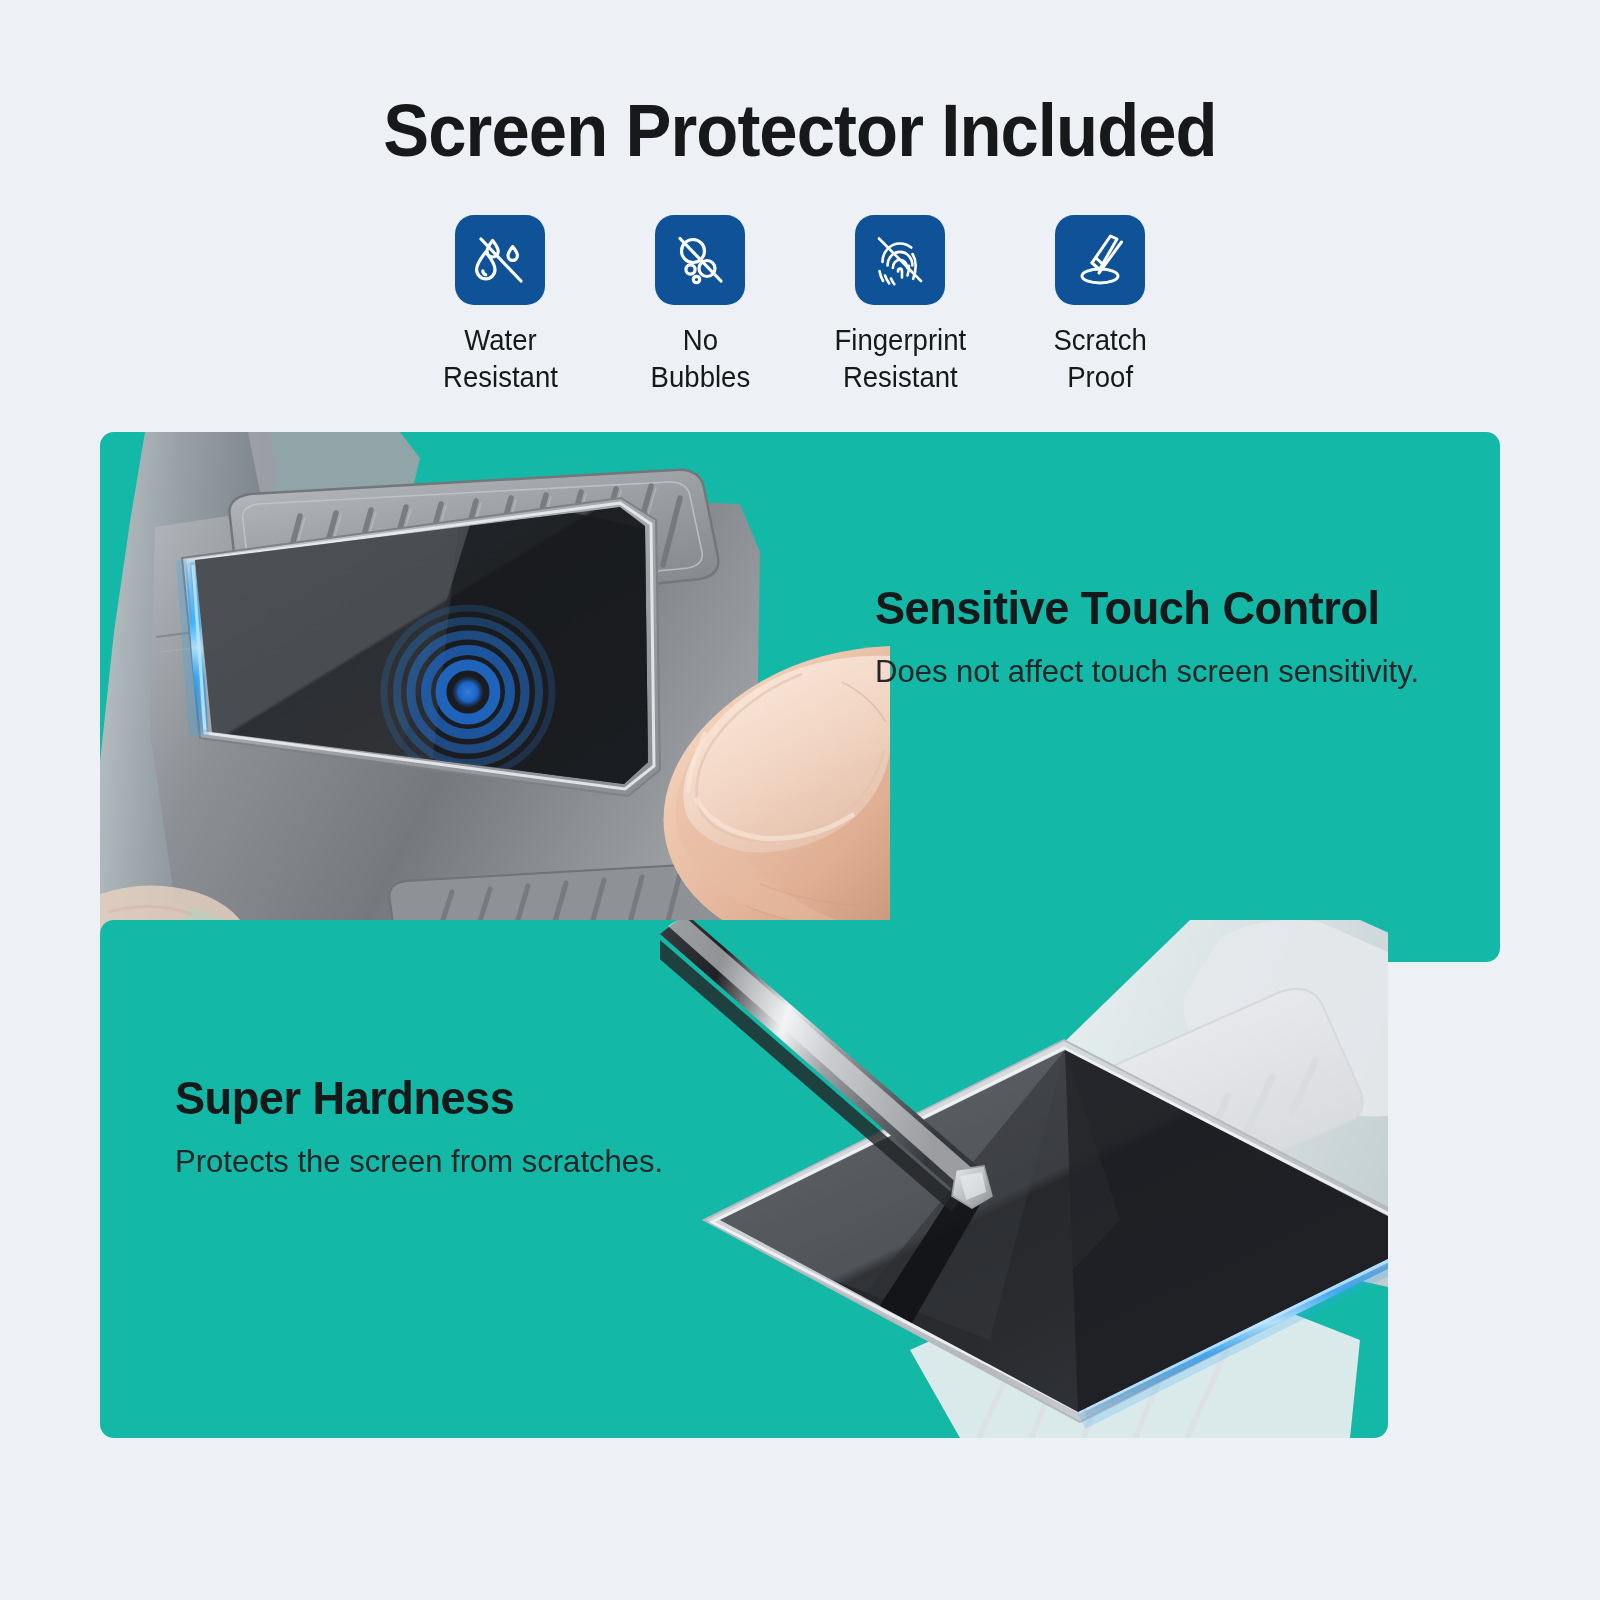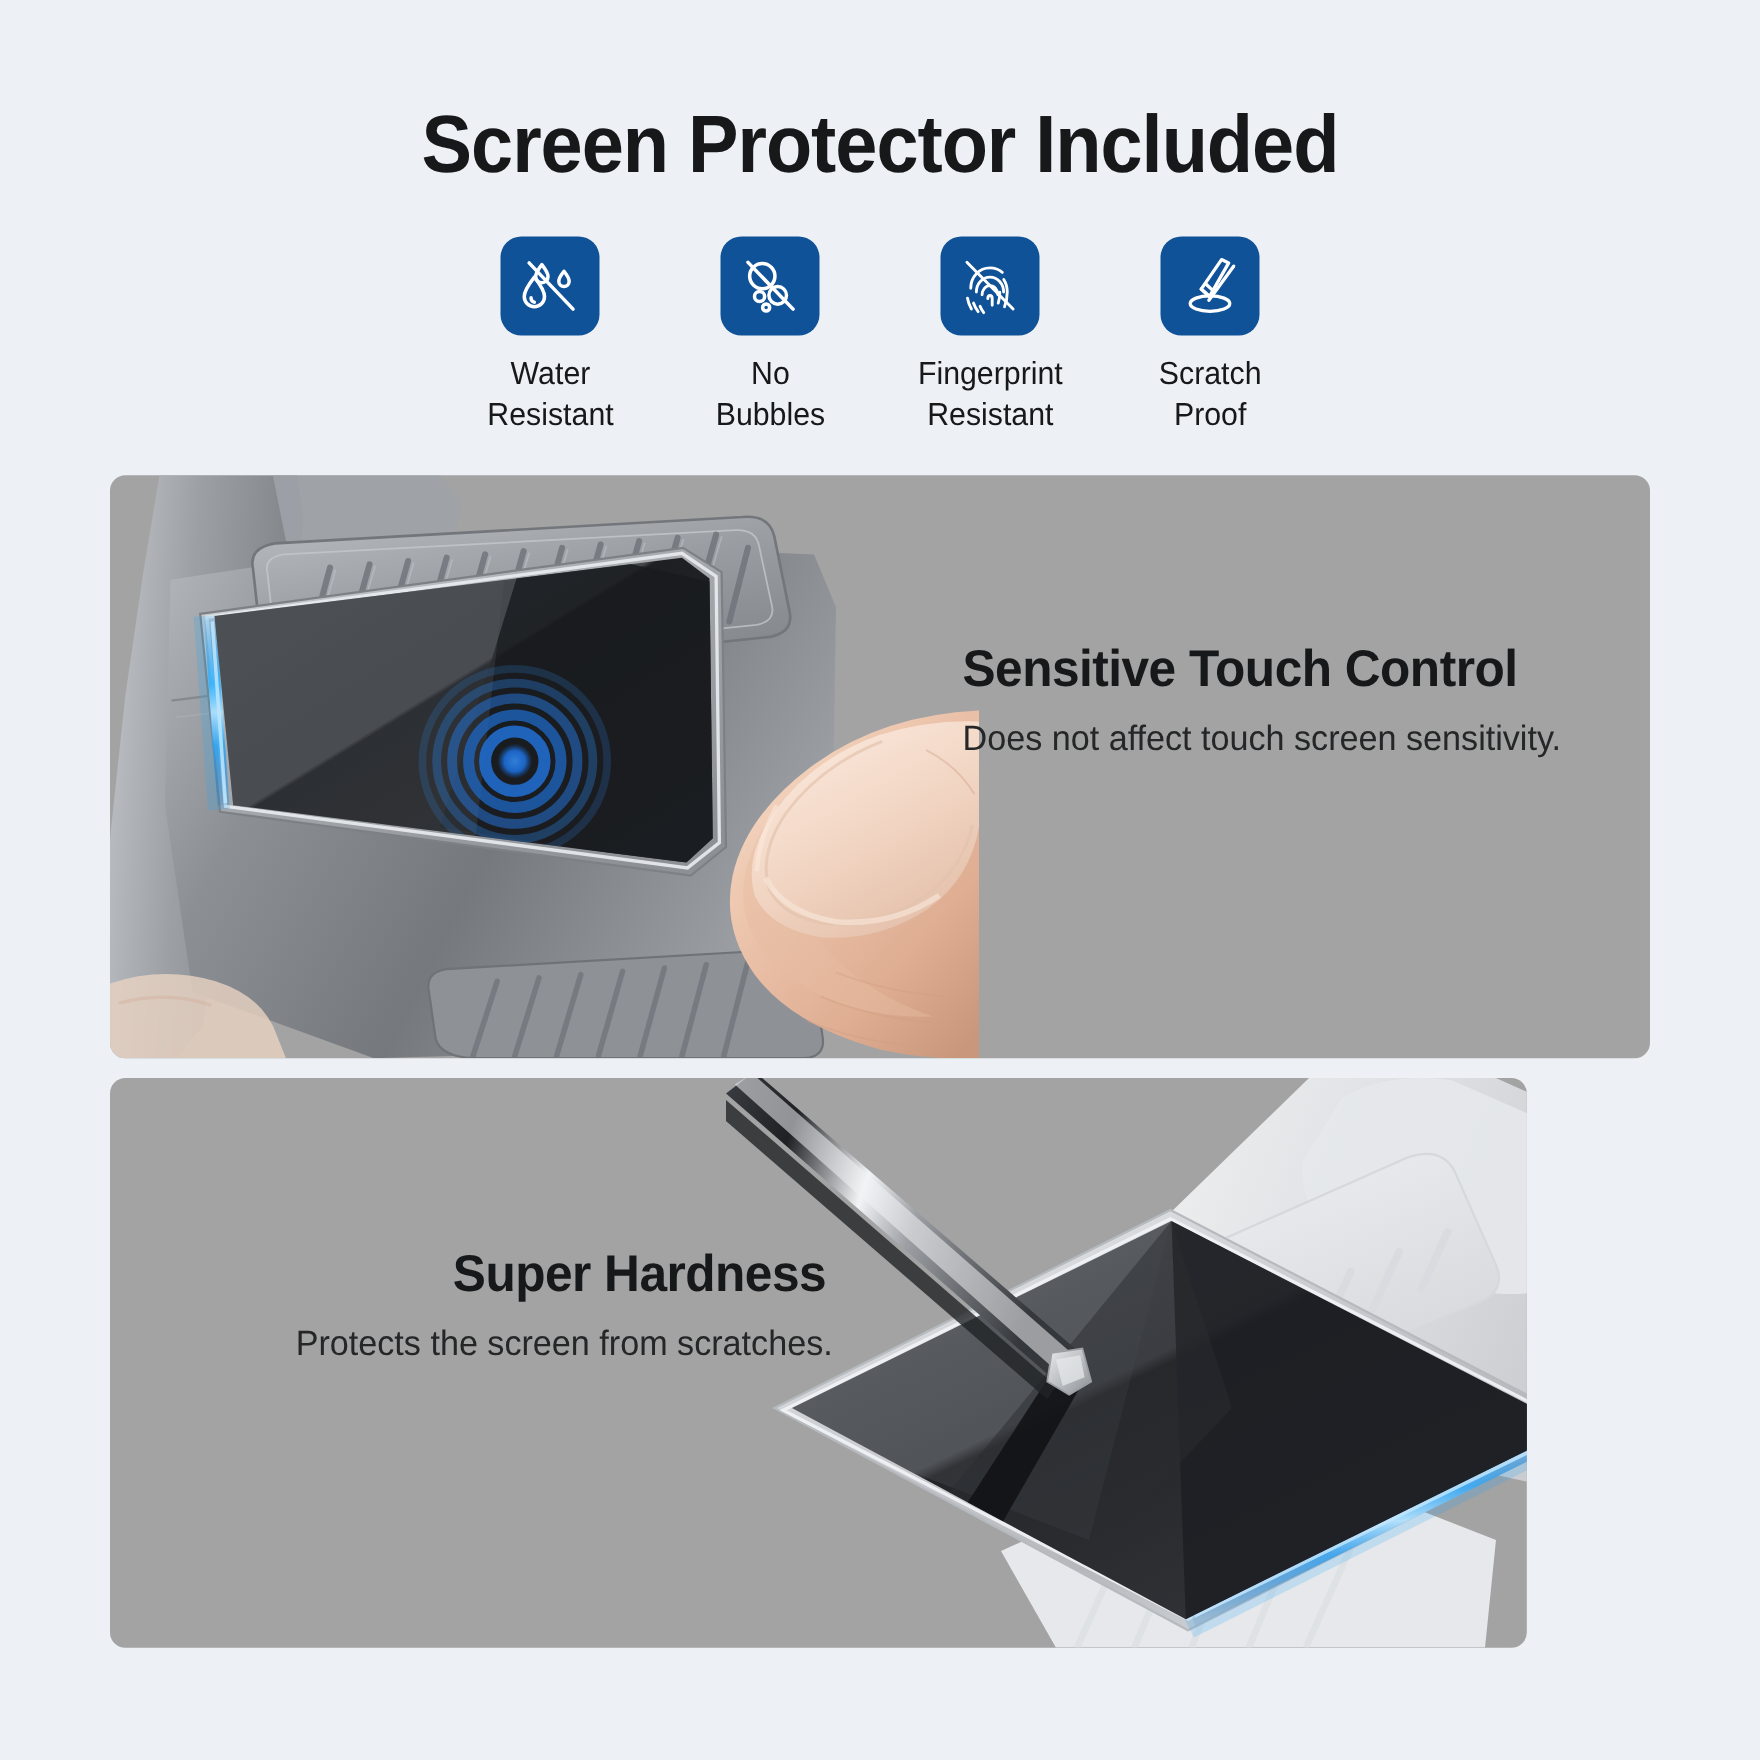--- a/index.html
+++ b/index.html
@@ -33,24 +33,24 @@
   }
   .feature-icon svg { display:block; }
   .feature-label {
     margin-top:17px; text-align:center;
     font-size:29px; line-height:1.28; color:#17181a; font-weight:normal;
     transform:scaleX(0.95);
   }
 
   
   .card {
-    position:absolute; background:#a3a3a3; border-radius:14px; overflow:hidden;
+    position:absolute; background:#14b8a6; border-radius:14px; overflow:hidden;
   }
   #card-touch  { left:100px; top:432px;  width:1400px; height:530px; }
-  #card-hard   { left:100px; top:980px;  width:1288px; height:518px;text-align:right; }
+  #card-hard   { left:100px; top:920px;  width:1288px; height:518px; }
 
   
   .panel-text { position:absolute; }
   #touch-text { left:775px; top:148px; width:600px; }
   #hard-text  { left:75px;  top:150px; width:600px; }
   .panel-heading {
     font-size:47px; font-weight:bold; color:#17181a; letter-spacing:-0.5px;
     white-space:nowrap; transform:scaleX(0.96); transform-origin:left center;
   }
   .panel-sub {

